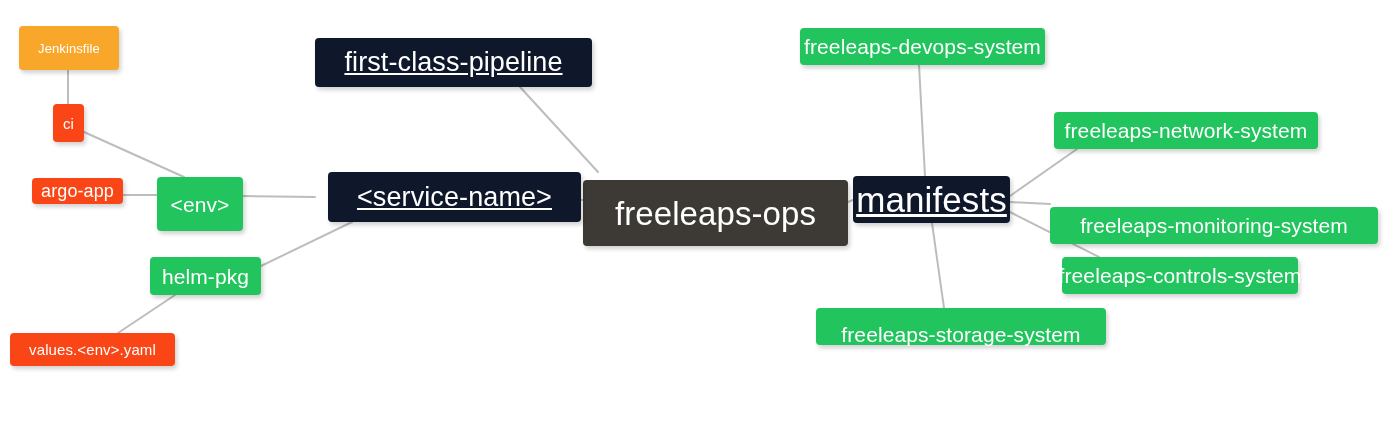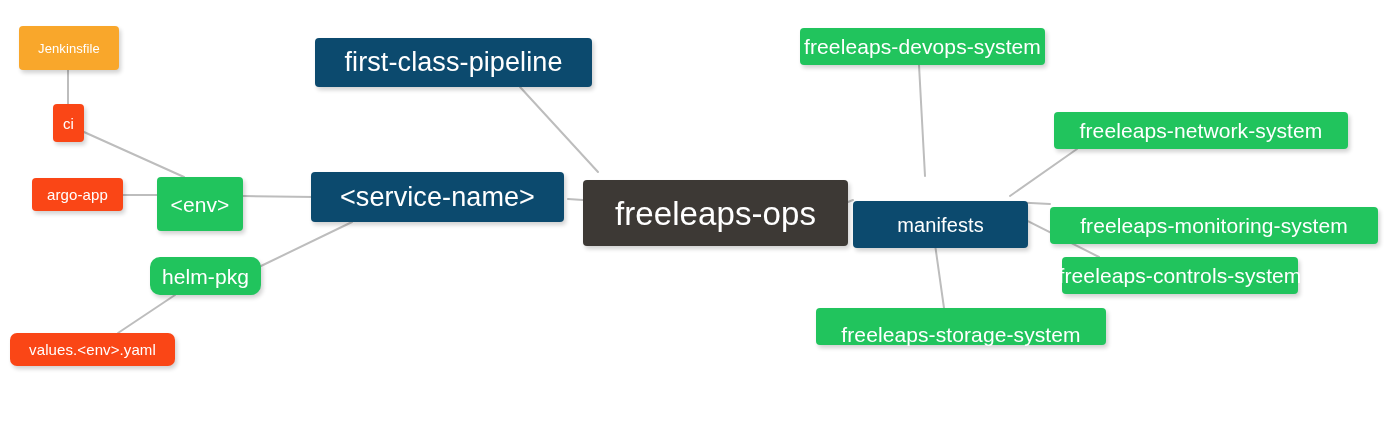--- a/index.html
+++ b/index.html
@@ -43,21 +43,21 @@
     letter-spacing: 0.1px;
     box-shadow: 2px 3px 4px rgba(0, 0, 0, 0.18);
     user-select: none;
   }
   .node-label {
     display: block;
     white-space: nowrap;
   }
   
   .c-root   { background: #3d3935; }
-  .c-blue   { background: #0c4a6e; }
+  .c-blue   { background: #0f172a; text-decoration: underline; }
   .c-green  { background: #21c45d; }
   .c-orange { background: #f9a72b; }
   .c-red    { background: #fa4616; }
 </style>
 </head>
 <body>
 
 <div id="mindmap">
   <svg id="edge-layer" viewBox="0 0 1390 421">
       <line x1="583" y1="200" x2="568" y2="199" stroke="#bdbdbd" stroke-width="2" stroke-linecap="round"></line>
@@ -72,51 +72,51 @@
       <line x1="925" y1="176" x2="919" y2="65" stroke="#bdbdbd" stroke-width="2" stroke-linecap="round"></line>
       <line x1="1010" y1="196" x2="1077" y2="149" stroke="#bdbdbd" stroke-width="2" stroke-linecap="round"></line>
       <line x1="1010" y1="202" x2="1050" y2="204" stroke="#bdbdbd" stroke-width="2" stroke-linecap="round"></line>
       <line x1="1010" y1="212" x2="1099" y2="257" stroke="#bdbdbd" stroke-width="2" stroke-linecap="round"></line>
       <line x1="932" y1="223" x2="944" y2="308" stroke="#bdbdbd" stroke-width="2" stroke-linecap="round"></line>
     </svg>
   <div id="node-layer">
       <div class="node c-root" style="left: 583px; top: 180px; width: 265px; height: 66px; font-size: 33px;">
         <span class="node-label">freeleaps-ops</span>
       </div>
-      <div class="node c-blue" style="left: 311px; top: 172px; width: 253px; height: 50px; font-size: 27px;">
+      <div class="node c-blue" style="left: 328px; top: 172px; width: 253px; height: 50px; font-size: 27px;">
         <span class="node-label">&lt;service-name&gt;</span>
       </div>
-      <div class="node c-blue" style="left: 853px; top: 176px; width: 175px; height: 47px; font-size: 20px; margin-top: 25px;">
+      <div class="node c-blue" style="left: 853px; top: 176px; width: 157px; height: 47px; font-size: 35px;">
         <span class="node-label">manifests</span>
       </div>
       <div class="node c-blue" style="left: 315px; top: 38px; width: 277px; height: 49px; font-size: 27px;">
         <span class="node-label">first-class-pipeline</span>
       </div>
       <div class="node c-green" style="left: 157px; top: 177px; width: 86px; height: 54px; font-size: 21px;">
         <span class="node-label">&lt;env&gt;</span>
       </div>
-      <div class="node c-green" style="left: 150px; top: 257px; width: 111px; height: 38px; font-size: 21px; border-radius: 10px;">
+      <div class="node c-green" style="left: 150px; top: 257px; width: 111px; height: 38px; font-size: 21px;">
         <span class="node-label">helm-pkg</span>
       </div>
       <div class="node c-red" style="left: 53px; top: 104px; width: 31px; height: 38px; font-size: 15px;">
         <span class="node-label">ci</span>
       </div>
-      <div class="node c-red" style="left: 32px; top: 178px; width: 91px; height: 33px; font-size: 15px; text-align: right;">
+      <div class="node c-red" style="left: 32px; top: 178px; width: 91px; height: 26px; font-size: 18px; text-align: right;">
         <span class="node-label">argo-app</span>
       </div>
       <div class="node c-orange" style="left: 19px; top: 26px; width: 100px; height: 44px; font-size: 13px;">
         <span class="node-label">Jenkinsfile</span>
       </div>
-      <div class="node c-red" style="left: 10px; top: 333px; width: 165px; height: 33px; font-size: 15px; border-radius: 7px;">
+      <div class="node c-red" style="left: 10px; top: 333px; width: 165px; height: 33px; font-size: 15px;">
         <span class="node-label">values.&lt;env&gt;.yaml</span>
       </div>
       <div class="node c-green" style="left: 800px; top: 28px; width: 245px; height: 37px; font-size: 21px;">
         <span class="node-label">freeleaps-devops-system</span>
       </div>
-      <div class="node c-green" style="left: 1054px; top: 112px; width: 294px; height: 37px; font-size: 21px;">
+      <div class="node c-green" style="left: 1054px; top: 112px; width: 264px; height: 37px; font-size: 21px;">
         <span class="node-label">freeleaps-network-system</span>
       </div>
       <div class="node c-green" style="left: 1050px; top: 187px; width: 328px; height: 37px; font-size: 21px; margin-top: 20px;">
         <span class="node-label">freeleaps-monitoring-system</span>
       </div>
       <div class="node c-green" style="left: 1062px; top: 257px; width: 236px; height: 37px; font-size: 21px;">
         <span class="node-label">freeleaps-controls-system</span>
       </div>
       <div class="node c-green" style="left: 816px; top: 308px; width: 290px; height: 37px; font-size: 21px; align-items: flex-end;">
         <span class="node-label">freeleaps-storage-system</span>

